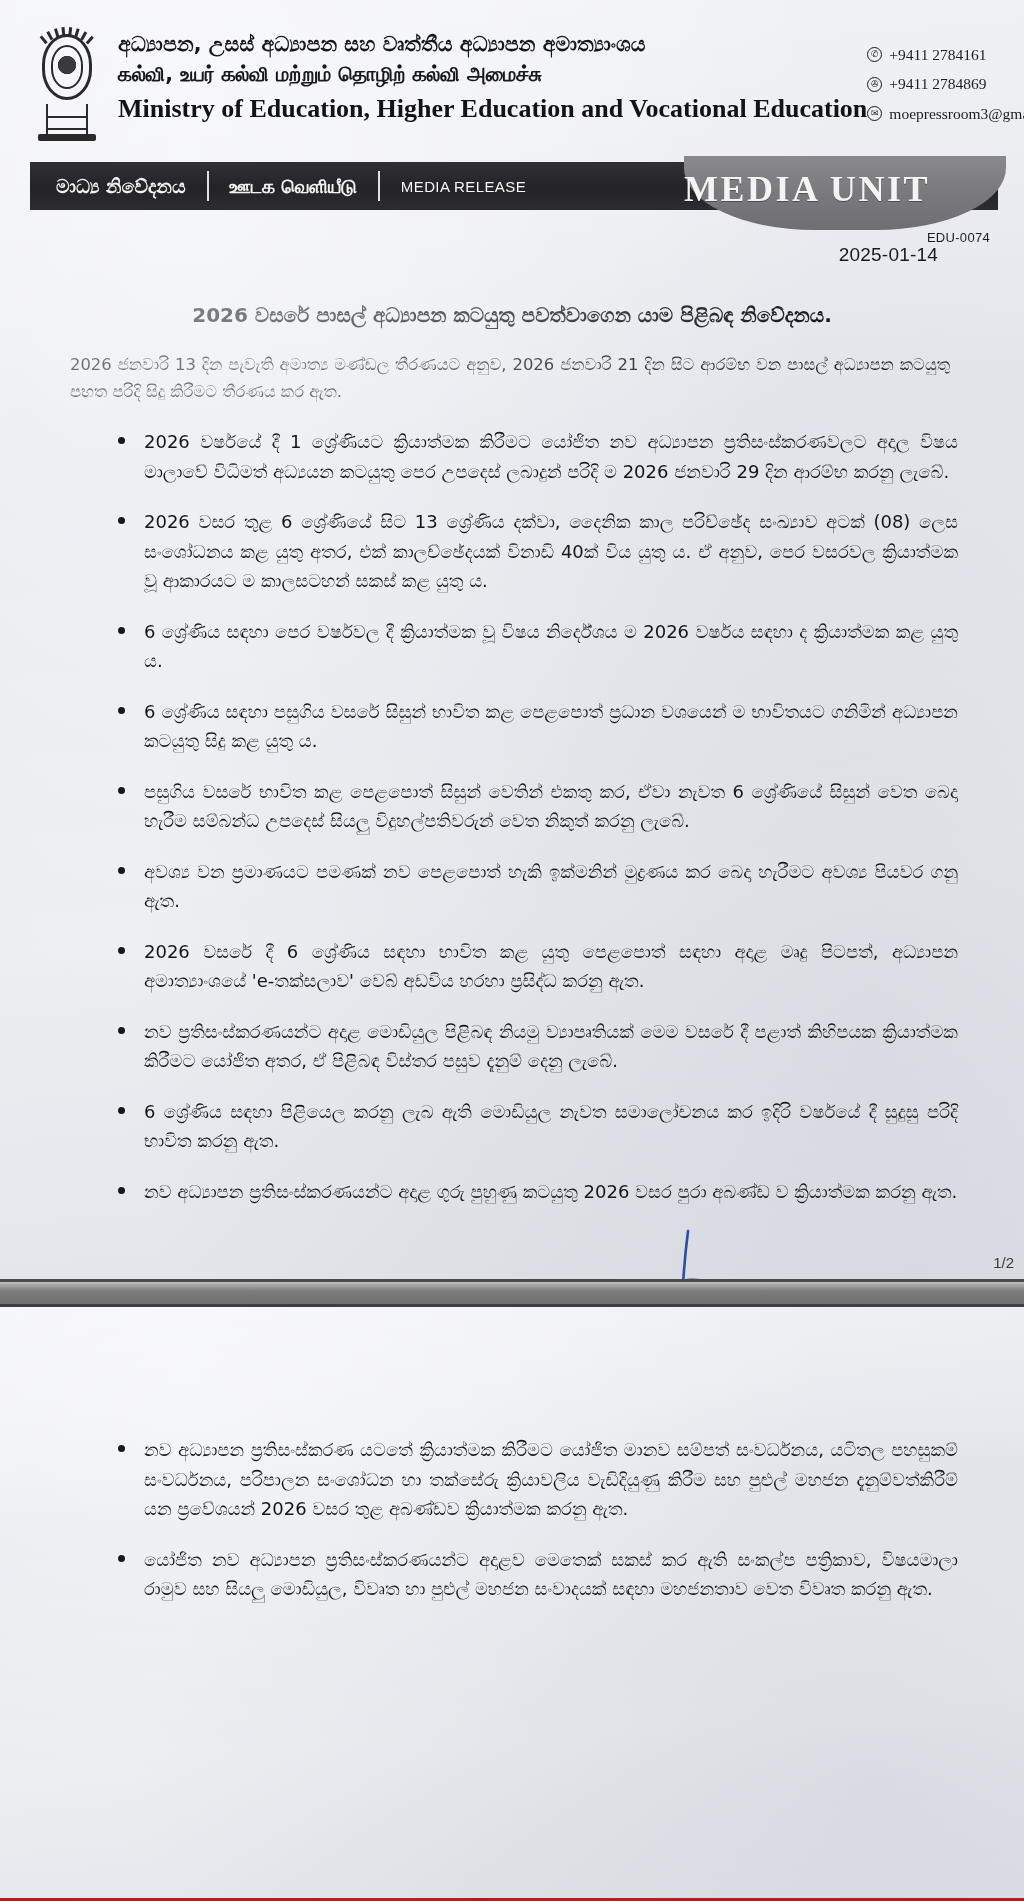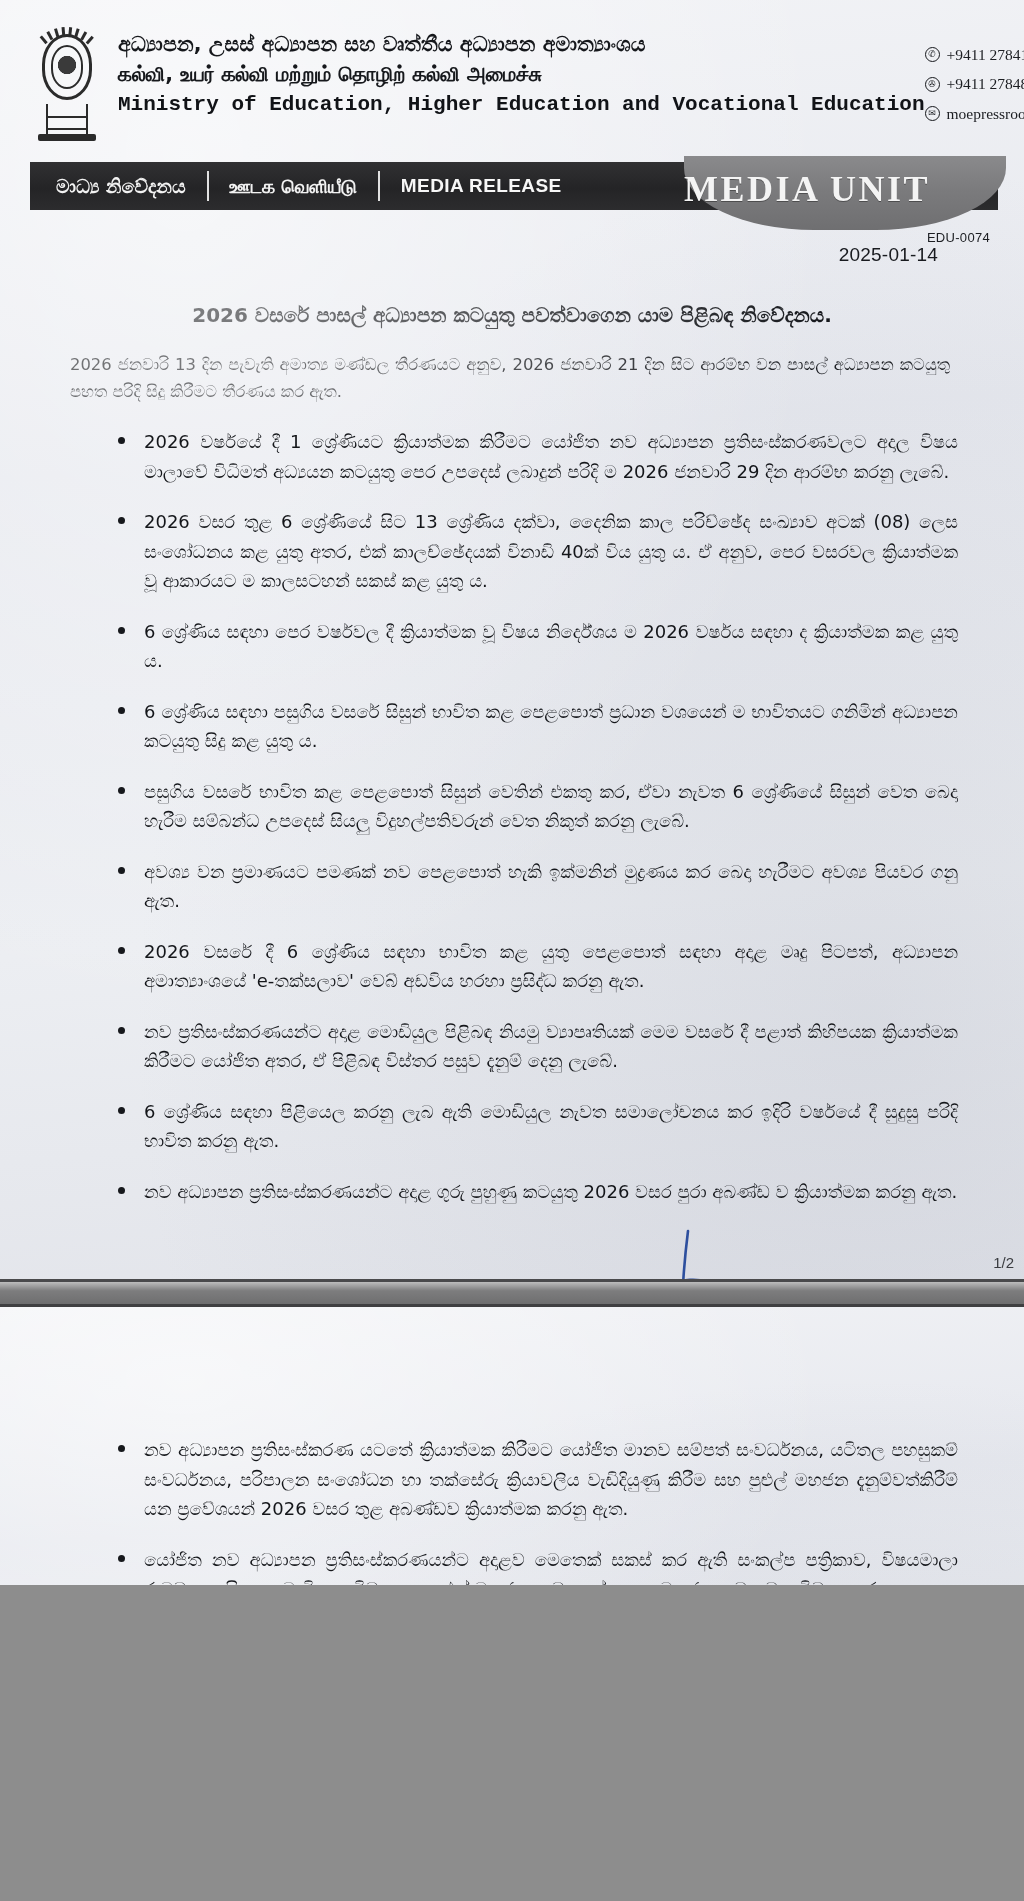--- a/index.html
+++ b/index.html
@@ -6,21 +6,21 @@
   * { box-sizing: border-box; margin: 0; padding: 0; }
 
   html, body {
     width: 1024px;
     background: #8d8d8d;
     font-family: "Liberation Serif", "DejaVu Serif", serif;
   }
 
   .scan-wrap {
     width: 1024px;
-    height: 1585px;
+    height: 1901px;
     position: relative;
     overflow: hidden;
     background: #b91c1c;
   }
 
   
   .page {
     position: relative;
     background: #e8eaef;
     background-image:
@@ -121,23 +121,23 @@
   .ministry-names .si,
   .ministry-names .ta {
     font-family: "DejaVu Sans", sans-serif;
     font-weight: 700;
     color: #16181c;
     letter-spacing: .1px;
   }
   .ministry-names .si { font-size: 20.5px; line-height: 1.42; }
   .ministry-names .ta { font-size: 20.5px; line-height: 1.5; }
   .ministry-names .en {
-    font-family: Liberation Mono, monospace;
+    font-family: Liberation Serif, serif;
     font-weight: 700;
-    font-size: 21px;
+    font-size: 26px;
     line-height: 1.45;
     color: #111317;
     white-space: nowrap;
   }
 
   .contact-block {
     flex: 0 0 auto;
     padding-top: 12px;
     padding-right: 4px;
   }
@@ -185,22 +185,22 @@
   }
   .banner-bar .b-si,
   .banner-bar .b-ta {
     font-family: "DejaVu Sans", sans-serif;
     font-weight: 700;
     font-size: 19px;
     color: #f2f2f2;
   }
   .banner-bar .b-en {
     font-family: "Liberation Sans", sans-serif;
-    font-weight: 700;
-    font-size: 19px;
+    font-weight: 400;
+    font-size: 15px;
     letter-spacing: .4px;
     color: #f7f7f7;
     text-align: center;
   }
   .banner-sep {
     width: 2px;
     height: 30px;
     background: #e2e2e2;
     display: inline-block;
   }

